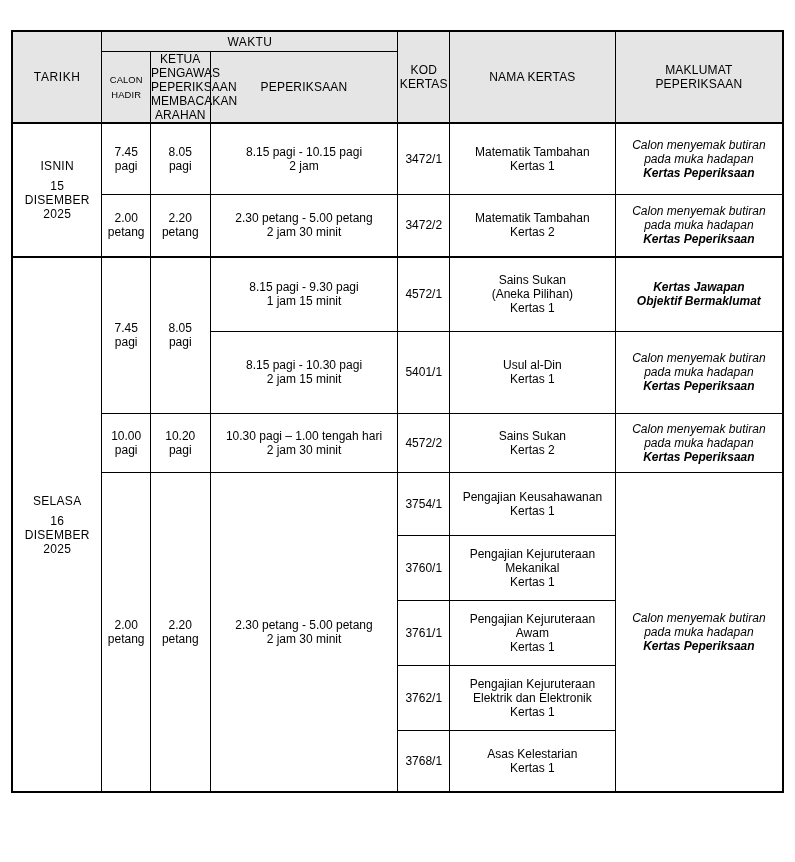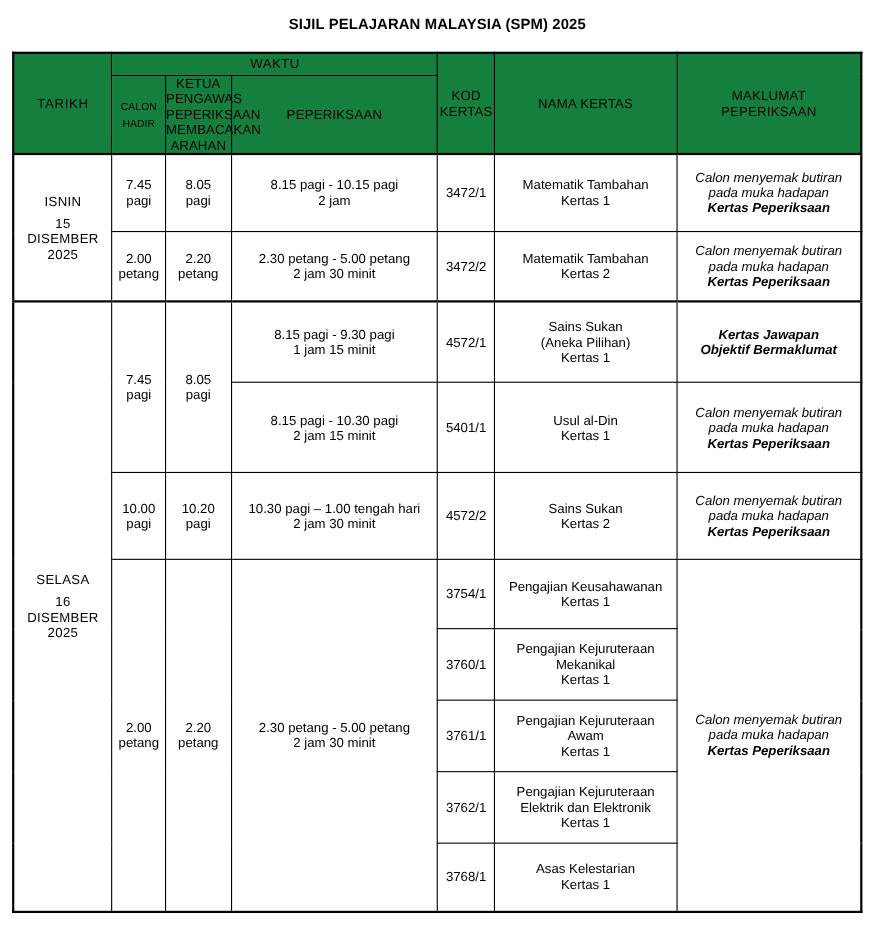--- a/index.html
+++ b/index.html
@@ -40,21 +40,21 @@
     padding: 0;
     vertical-align: middle;
     text-align: center;
     font-weight: normal;
     font-size: 12px;
     line-height: 14px;
   }
 
   
   th.hd {
-    background: #15803d;
+    background: #e5e5e5;
     font-weight: bold;
     font-size: 14.5px;
     line-height: 17px;
     letter-spacing: 0.2px;
     border: 1.6px solid #000;
   }
   th.hd-waktu {
     font-size: 14.5px;
     letter-spacing: 0.4px;
     height: 19px;
@@ -105,21 +105,20 @@
   th.c-kod, th.c-nama { border-left: 1.6px solid #000; border-right: 1.6px solid #000; }
   th.c-maklumat { border-left: 1.6px solid #000; }
   td.mak-cell { border-left: 1.6px solid #000; }
   td.pep-cell { border-right: 1.6px solid #000; }
   th.c-pep { border-right: 1.6px solid #000; }
 </style>
 </head>
 <body>
 
 <div id="title-block">
-  <div>SIJIL PELAJARAN MALAYSIA (SPM) 2025</div>
 </div>
 
 <div id="timetable-wrap">
 <table class="tt">
   <colgroup>
     <col class="c-tarikh">
         <col class="c-calon">
         <col class="c-ketua">
     <col class="c-pep">
         <col class="c-kod">
@@ -253,21 +252,21 @@
       <td class="nama-cell">
         <span>Usul al-Din</span><br>
         <span class="ital">Kertas 1</span>
       </td>
       <td class="mak-cell">
         <span>Calon menyemak butiran</span><br>
         <span>pada muka hadapan</span><br>
         <span class="bold-ital">Kertas Peperiksaan</span>
       </td>
     </tr>
-    <tr style="height:79px">
+    <tr style="height:59px">
       <td class="time-cell">
         <span>10.00</span><br>
         <span>pagi</span>
       </td>
       <td class="time-cell">
         <span>10.20</span><br>
         <span>pagi</span>
       </td>
       <td class="pep-cell">
         <span>10.30 pagi – 1.00 tengah hari</span><br>

